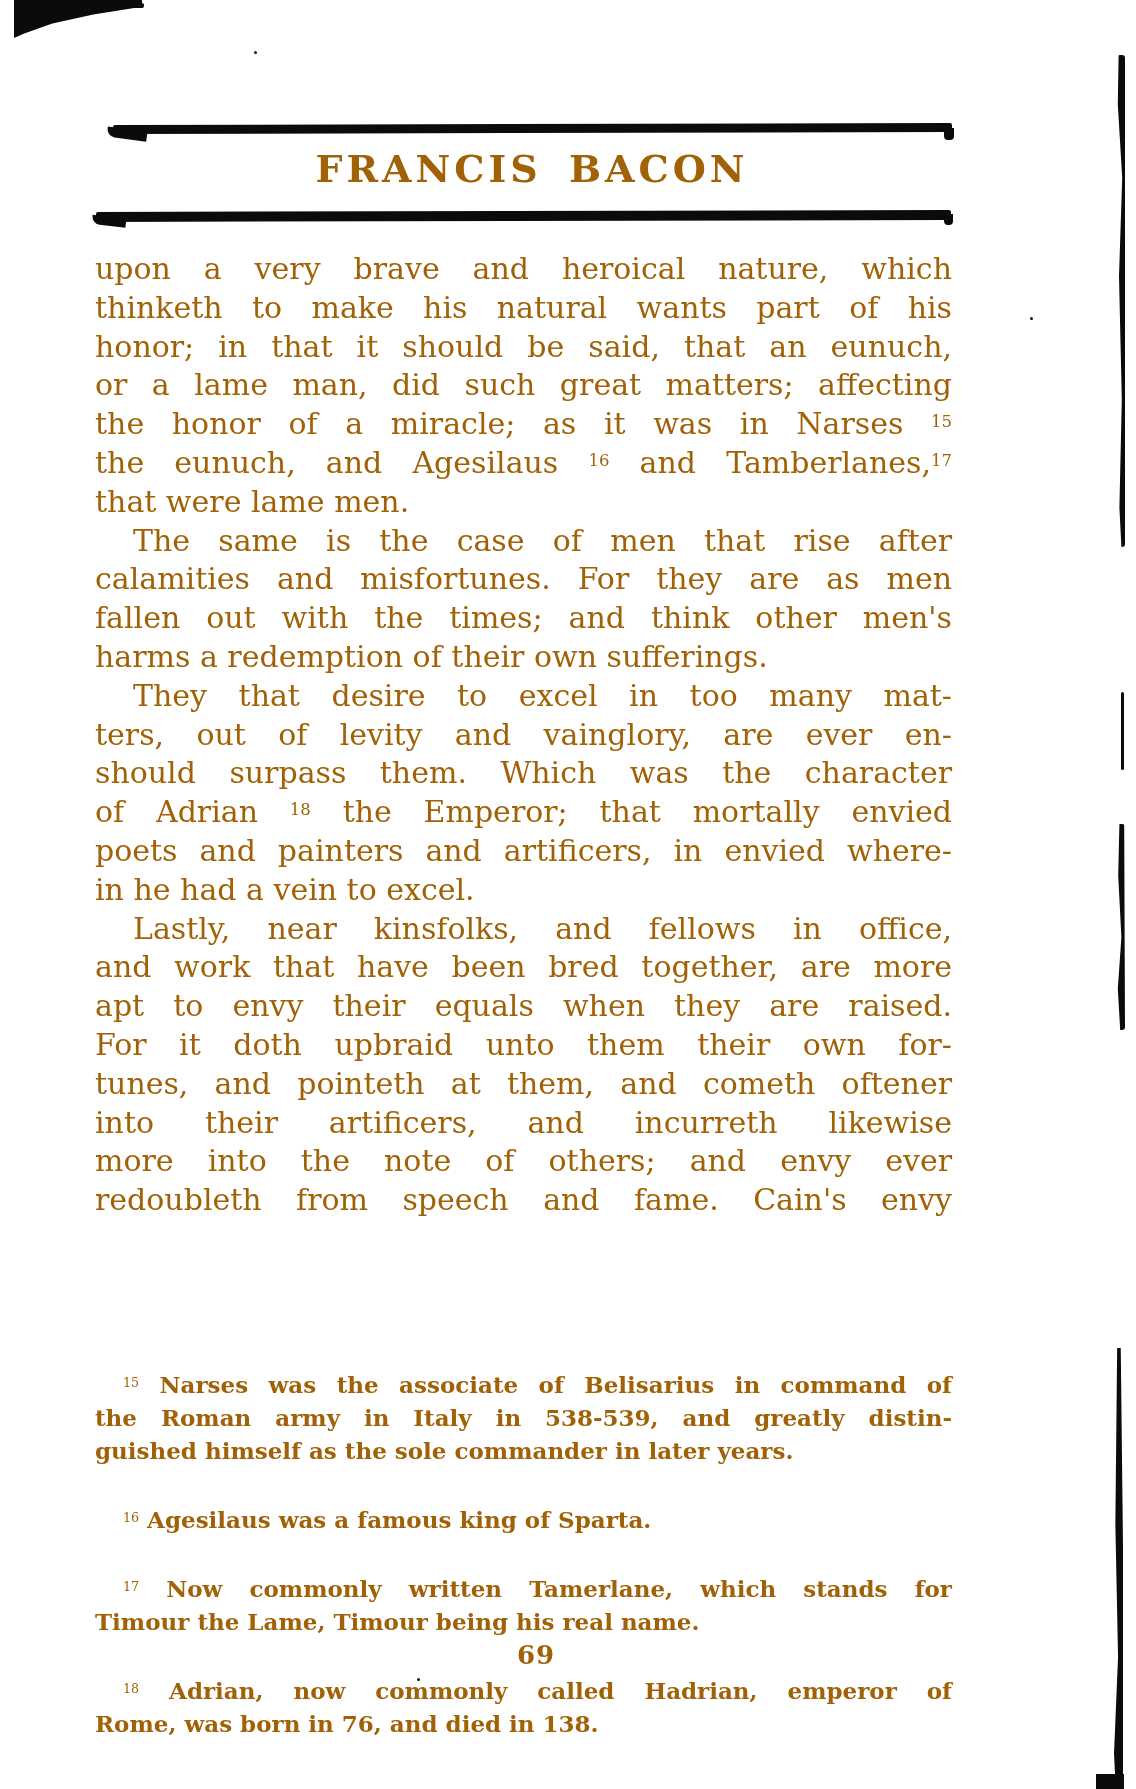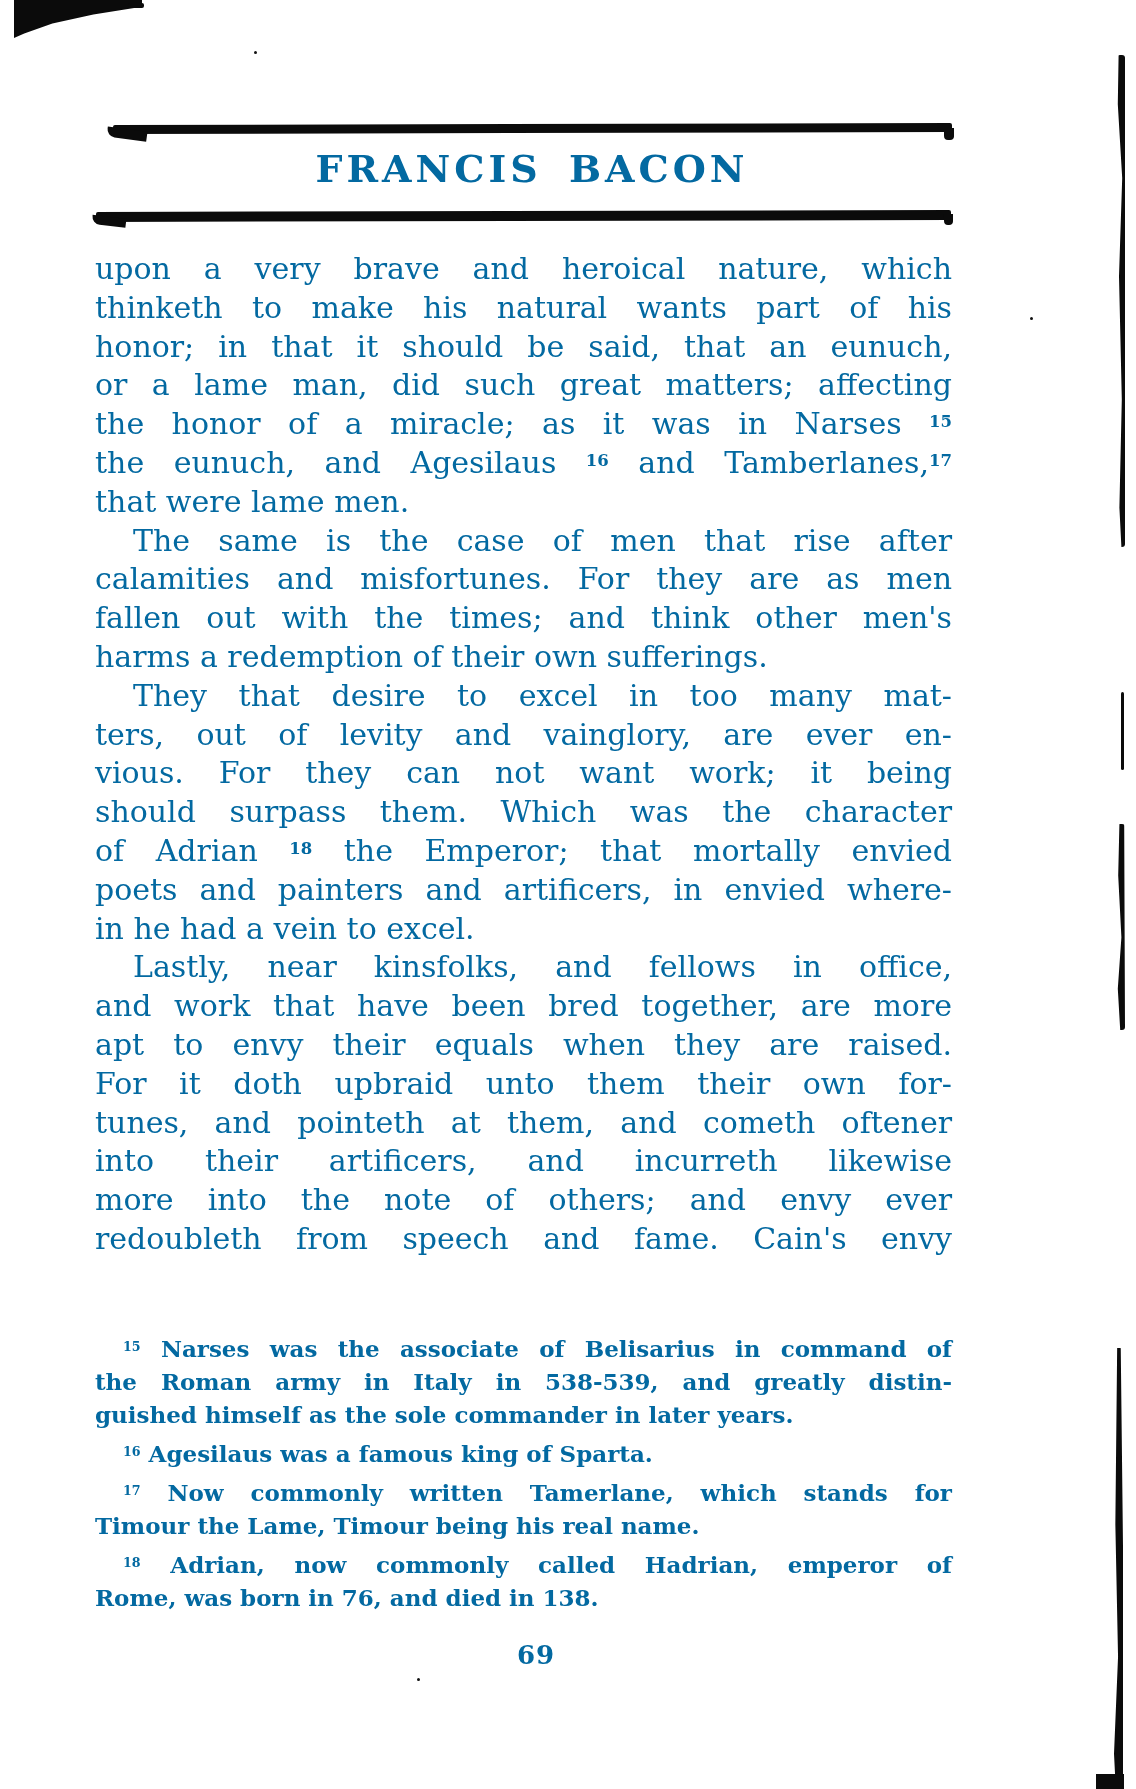--- a/index.html
+++ b/index.html
@@ -3,21 +3,21 @@
 <meta charset="utf-8">
 <style>
   html,body{margin:0;padding:0;background:#777;}
   .page{
     position:relative;
     width:1136px;height:1789px;
     margin:0 auto;
     background:#ffffff;
     overflow:hidden;
     font-family:"DejaVu Serif", serif;
-    color:#0369a1;
+    color:#a16207;
   }
   
   .rule{position:absolute;background:#0b0b0b;border-radius:2px;}
   .rule-top{left:113px;top:124px;width:839px;height:9px;transform:rotate(-0.15deg);}
   .rule-top::before{content:"";position:absolute;left:-6px;top:4px;width:40px;height:10px;background:#0b0b0b;transform:rotate(8deg);border-radius:0 0 0 8px;}
   .rule-top::after{content:"";position:absolute;right:-2px;top:5px;width:10px;height:12px;background:#0b0b0b;border-radius:0 0 4px 4px;}
   .rule-bottom{left:96px;top:211px;width:855px;height:10px;transform:rotate(-0.12deg);}
   .rule-bottom::before{content:"";position:absolute;left:-4px;top:5px;width:34px;height:9px;background:#0b0b0b;transform:rotate(7deg);border-radius:0 0 0 8px;}
   .rule-bottom::after{content:"";position:absolute;right:-2px;top:4px;width:9px;height:11px;background:#0b0b0b;border-radius:0 0 4px 4px;}
   .title{
@@ -27,29 +27,29 @@
   }
   
   .body-text{
     position:absolute;left:95px;top:250px;width:857px;
     font-size:30px;line-height:38.8px;
   }
   .body-line{white-space:normal;}
   .body-line.j{text-align:justify;text-align-last:justify;}
   .body-line.indent{text-indent:38px;}
   sup{
-    font-size:0.55em;font-weight:bold;
+    font-size:0.55em;font-weight:normal;
     position:relative;top:-0.45em;vertical-align:baseline;line-height:0;
   }
   
   .footnotes{
     position:absolute;left:95px;top:1332px;width:857px;
     font-size:23px;line-height:33px;font-weight:bold;
   }
-  .footnote{margin-bottom:6px;}
+  .footnote{margin-bottom:6px;margin-top:36px;}
   .fn-line.j{text-align:justify;text-align-last:justify;}
   .fn-line.indent{text-indent:28px;}
   
   .page-number{
     position:absolute;left:436px;top:1624px;width:200px;
     text-align:center;font-size:26px;font-weight:bold;letter-spacing:1px;margin-top:16px;
   }
   
   .artifact{position:absolute;background:#0b0b0b;}
   .wedge-top-left{
@@ -94,21 +94,20 @@
       <div class="body-line j">or a lame man, did such great matters; affecting</div>
       <div class="body-line j">the honor of a miracle; as it was in Narses <sup>15</sup></div>
       <div class="body-line j">the eunuch, and Agesilaus <sup>16</sup> and Tamberlanes,<sup>17</sup></div>
       <div class="body-line">that were lame men.</div>
       <div class="body-line j indent">The same is the case of men that rise after</div>
       <div class="body-line j">calamities and misfortunes.  For they are as men</div>
       <div class="body-line j">fallen out with the times; and think other men's</div>
       <div class="body-line">harms a redemption of their own sufferings.</div>
       <div class="body-line j indent">They that desire to excel in too many mat-</div>
       <div class="body-line j">ters, out of levity and vainglory, are ever en-</div>
-      <div class="body-line j">vious.  For they can not want work; it being</div>
       <div class="body-line j">should surpass them.  Which was the character</div>
       <div class="body-line j">of Adrian <sup>18</sup> the Emperor; that mortally envied</div>
       <div class="body-line j">poets and painters and artificers, in envied where-</div>
       <div class="body-line">in he had a vein to excel.</div>
       <div class="body-line j indent">Lastly, near kinsfolks, and fellows in office,</div>
       <div class="body-line j">and work that have been bred together, are more</div>
       <div class="body-line j">apt to envy their equals when they are raised.</div>
       <div class="body-line j">For it doth upbraid unto them their own for-</div>
       <div class="body-line j">tunes, and pointeth at them, and cometh oftener</div>
       <div class="body-line j">into their artificers, and incurreth likewise</div>

